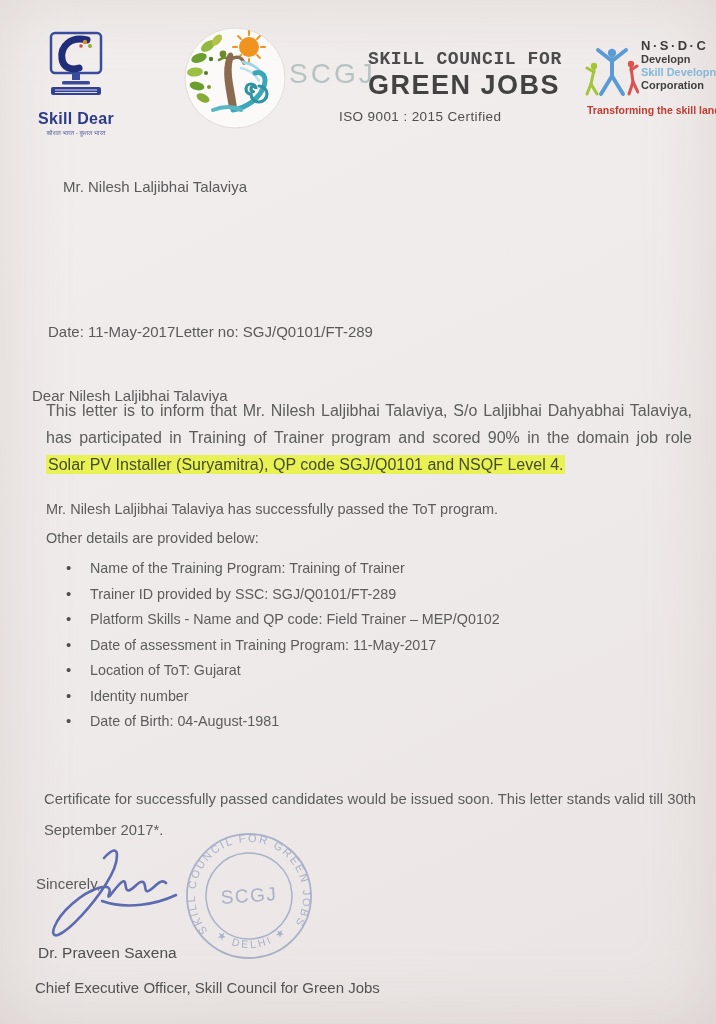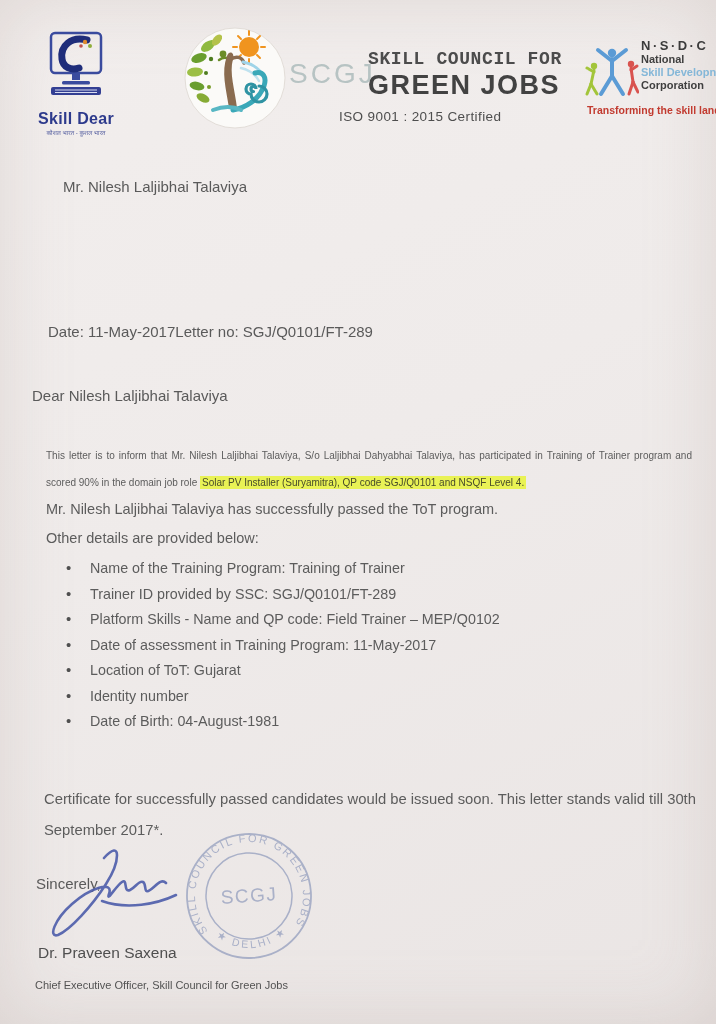--- a/index.html
+++ b/index.html
@@ -40,39 +40,39 @@
   .nsdc-text .l1, .nsdc-text .l3 { font-size: 11px; font-weight: bold; color: #3f3f3f; line-height: 13px; }
   .nsdc-text .l2 { font-size: 11px; font-weight: bold; color: #84b7d8; line-height: 13px; }
   .nsdc-tagline { position: absolute; left: 2px; top: 66px; width: 160px; font-size: 10.5px; font-weight: bold; color: #c23b30; white-space: nowrap; }
 
   
   .recipient { position: absolute; left: 63px; top: 178px; font-size: 15px; color: #5a5a5a; }
   .date-row { position: absolute; left: 48px; top: 323px; width: 612px; display: flex; justify-content: flex-start; font-size: 15px; color: #5a5a5a; }
   .salutation { position: absolute; left: 32px; top: 387px; font-size: 15px; color: #5a5a5a; }
 
   .para1 {
-    position: absolute; left: 46px; top: 442px; width: 646px;
-    font-size: 10px; line-height: 27px; text-align: justify; color: #5c5c5c;
+    position: absolute; left: 46px; top: 397px; width: 646px;
+    font-size: 16px; line-height: 27px; text-align: justify; color: #5c5c5c;
   }
   .hl { background: #e9f255; color: #474b2a; padding: 1px 2px; }
 
   .passed-line { position: absolute; left: 46px; top: 501px; font-size: 14.5px; color: #5c5c5c; }
   .details-intro { position: absolute; left: 46px; top: 530px; font-size: 14.5px; color: #5c5c5c; }
 
   .details-list { position: absolute; left: 66px; top: 558px; list-style: none; }
   .details-list li { font-size: 14.3px; color: #5c5c5c; line-height: 20px; margin-bottom: 5.5px; padding-left: 24px; position: relative; }
   .details-list li::before { content: "•"; position: absolute; left: 0; top: 0; font-size: 15px; color: #4f4f4f; }
 
   .closing-note { position: absolute; left: 44px; top: 784px; width: 668px; font-size: 14.8px; line-height: 31px; color: #5c5c5c; }
 
   .valediction { position: absolute; left: 36px; top: 875px; font-size: 15px; color: #5a5a5a; }
   .signature-svg { position: absolute; left: 42px; top: 838px; }
   .stamp { position: absolute; left: 183px; top: 830px; transform: rotate(-4deg); opacity: .85; }
   .signer-name { position: absolute; left: 38px; top: 944px; font-size: 15.5px; color: #4f4f4f; }
-  .signer-title { position: absolute; left: 35px; top: 979px; font-size: 11px; color: #525252; }
+  .signer-title { position: absolute; left: 35px; top: 979px; font-size: 15px; color: #525252; }
 </style>
 </head>
 <body>
 
 <div class="page">
 
   <div class="skill-india">
     <svg width="82" height="74" viewBox="0 0 82 74">
       <rect x="16" y="3" width="50" height="40" rx="4" fill="none" stroke="#3a4b9e" stroke-width="2.5"></rect>
       <path d="M52,10 C36,6 25,16 27,29 C28,37 36,41 44,38" fill="none" stroke="#1f2d7a" stroke-width="7" stroke-linecap="round"></path>
@@ -167,21 +167,21 @@
       <circle cx="46" cy="20" r="3.2" fill="#d9534f"></circle>
       <g stroke="#d9534f" stroke-width="3" stroke-linecap="round" fill="none">
         <path d="M46,24 L48,38"></path>
           <path d="M46,26 L52,22"></path>
           <path d="M48,38 L44,50"></path>
           <path d="M48,38 L53,48"></path>
       </g>
     </svg>
     <div class="nsdc-text">
       <div class="acr">N·S·D·C</div>
-      <div class="l1">National</div>
+      <div class="l1">Developn</div>
       <div class="l2">Skill Developn</div>
       <div class="l3">Corporation</div>
     </div>
     <div class="nsdc-tagline">Transforming the skill lands</div>
   </div>
 
   <div class="recipient">Mr. Nilesh Laljibhai Talaviya</div>
 
   <div class="date-row">
     <span>Date: 11-May-2017</span>

